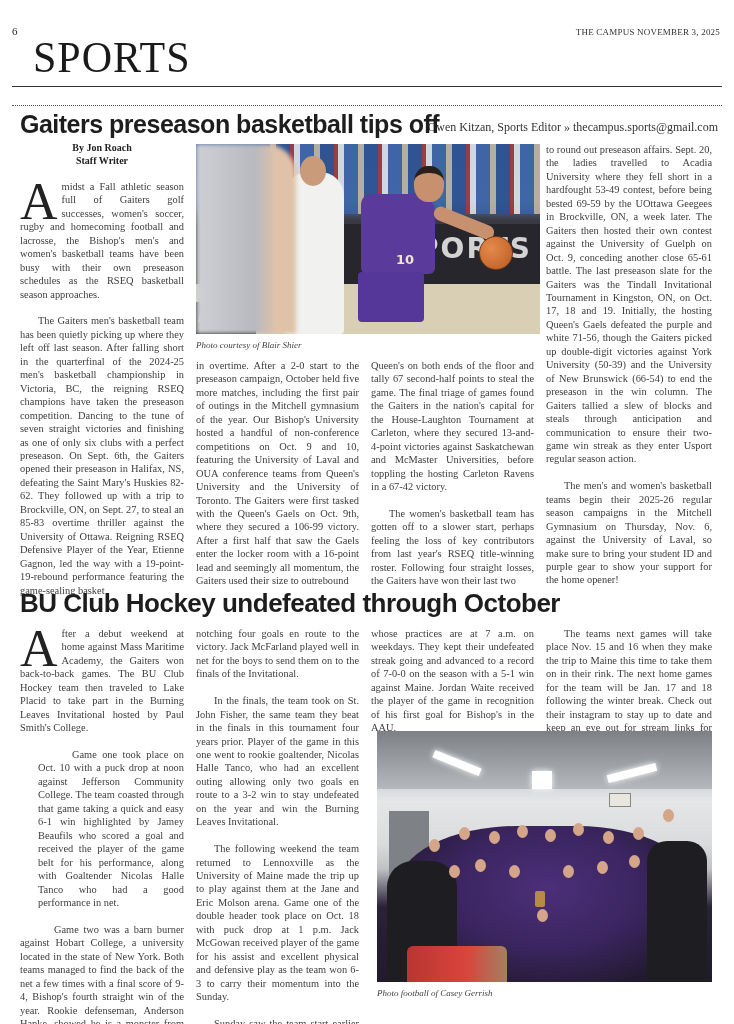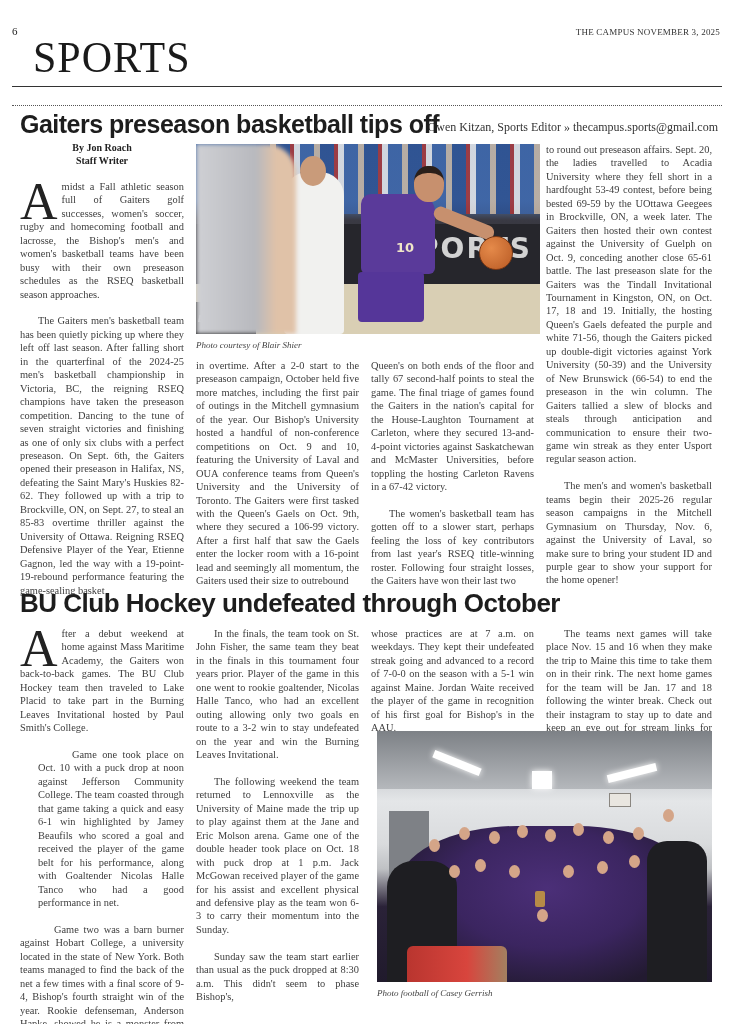--- a/index.html
+++ b/index.html
@@ -32,21 +32,21 @@
   .bb .banner { position: absolute; left: 0; top: 80px; width: 344px; height: 60px; background: #26262c; }
   .bb .banner-text { position: absolute; right: 8px; top: 88px; color: #e6e6e6; font-family: "DejaVu Sans", sans-serif; font-weight: bold; font-size: 28px; letter-spacing: 2px; opacity: 0.9; }
   .bb .floor { position: absolute; left: 0; top: 140px; width: 344px; height: 50px; background: #d9cfb4; }
   .bb .sign { position: absolute; left: 0; top: 158px; width: 60px; height: 32px; background: #1d1d1f; color: #ddd; font-family: "DejaVu Sans", sans-serif; font-size: 9px; font-weight: bold; padding: 12px 0 0 2px; font-style: italic; }
   .bb .blur-player { position: absolute; left: 0; top: 0; width: 100px; height: 190px; background: linear-gradient(90deg, #cfd0d4 0%, #b8b9be 60%, #e0c2a8 80%); filter: blur(2px); border-radius: 0 30px 0 0; }
   .bb .defender { position: absolute; left: 88px; top: 28px; width: 60px; height: 162px; background: #f1f1ef; border-radius: 24px 24px 4px 4px; }
   .bb .defender-head { position: absolute; left: 104px; top: 12px; width: 26px; height: 30px; background: #c99b7a; border-radius: 50%; }
   .bb .player { position: absolute; left: 165px; top: 50px; width: 74px; height: 80px; background: #5a3a9a; border-radius: 10px 18px 6px 6px; }
   .bb .shorts { position: absolute; left: 162px; top: 128px; width: 66px; height: 50px; background: #553699; border-radius: 4px; }
   .bb .player-head { position: absolute; left: 218px; top: 22px; width: 30px; height: 36px; background: #c7906e; border-radius: 45%; border-top: 7px solid #2a1f1a; }
-  .bb .jersey-num { position: absolute; left: 200px; top: 96px; color: #f0e6c8; font-family: "DejaVu Sans", sans-serif; font-size: 13px; font-weight: bold; text-align: right; }
+  .bb .jersey-num { position: absolute; left: 200px; top: 108px; color: #f0e6c8; font-family: "DejaVu Sans", sans-serif; font-size: 13px; font-weight: bold; text-align: right; }
   .bb .arm { position: absolute; left: 236px; top: 72px; width: 64px; height: 14px; background: #c7906e; border-radius: 7px; transform: rotate(22deg); }
   .bb .ball { position: absolute; left: 283px; top: 92px; width: 34px; height: 34px; border-radius: 50%; background: radial-gradient(circle at 35% 35%, #e58a4a, #b85a24); border: 1px solid #7a3814; }
 
   
   .hk { left: 377px; top: 731px; width: 335px; height: 251px; background: linear-gradient(180deg, #9a9ea3 0%, #c4c7cb 15%, #e4e6e8 28%, #d9dbdd 45%, #bfc1c4 55%, #2a2238 70%, #201a2c 100%); }
   .hk .ceiling { position: absolute; left: 0; top: 0; width: 335px; height: 58px; background: linear-gradient(180deg, #7d8186 0%, #b5b8bc 100%); }
   .hk .light { position: absolute; height: 8px; background: #ffffff; box-shadow: 0 0 6px #ffffff; }
   .hk .l1 { left: 55px; top: 28px; width: 50px; transform: rotate(22deg); }
   .hk .l2 { left: 155px; top: 40px; width: 20px; height: 18px; }
   .hk .l3 { left: 230px; top: 38px; width: 50px; transform: rotate(-14deg); }
@@ -114,20 +114,21 @@
 
 <h1 class="headline h2">BU Club Hockey undefeated through October</h1>
 
 <div class="col" style="left:20px; top:627px; width:164px;">
   <p class="noindent"><span class="dropcap">A</span><span>fter a debut weekend at home against Mass Maritime Academy, the Gaiters won back-to-back games. The BU Club Hockey team then traveled to Lake Placid to take part in the Burning Leaves Invitational hosted by Paul Smith's College.</span></p>
   <p style="text-indent:34px;margin-left:18px;">Game one took place on Oct. 10 with a puck drop at noon against Jefferson Community College. The team coasted through that game taking a quick and easy 6-1 win highlighted by Jamey Beaufils who scored a goal and received the player of the game belt for his performance, along with Goaltender Nicolas Halle Tanco who had a good performance in net.</p>
   <p style="text-indent:34px;">Game two was a barn burner against Hobart College, a university located in the state of New York. Both teams managed to find the back of the net a few times with a final score of 9-4, Bishop's fourth straight win of the year. Rookie defenseman, Anderson Hapke, showed he is a monster from point</p>
 </div>
 
 <div class="col" style="left:196px; top:627px; width:163px;">
+  <p class="noindent">notching four goals en route to the victory. Jack McFarland played well in net for the boys to send them on to the finals of the Invitational.</p>
   <p>In the finals, the team took on St. John Fisher, the same team they beat in the finals in this tournament four years prior. Player of the game in this one went to rookie goaltender, Nicolas Halle Tanco, who had an excellent outing allowing only two goals en route to a 3-2 win to stay undefeated on the year and win the Burning Leaves Invitational.</p>
   <p>The following weekend the team returned to Lennoxville as the University of Maine made the trip up to play against them at the Jane and Eric Molson arena. Game one of the double header took place on Oct. 18 with puck drop at 1 p.m. Jack McGowan received player of the game for his assist and excellent physical and defensive play as the team won 6-3 to carry their momentum into the Sunday.</p>
   <p>Sunday saw the team start earlier than usual as the puck dropped at 8:30 a.m. This didn't seem to phase Bishop's,</p>
 </div>
 
 <div class="col" style="left:371px; top:627px; width:163px;">
   <p class="noindent">whose practices are at 7 a.m. on weekdays. They kept their undefeated streak going and advanced to a record of 7-0-0 on the season with a 5-1 win against Maine. Jordan Waite received the player of the game in recognition of his first goal for Bishop's in the AAU.</p>
 </div>
 
 <div class="col" style="left:546px; top:627px; width:166px;">

